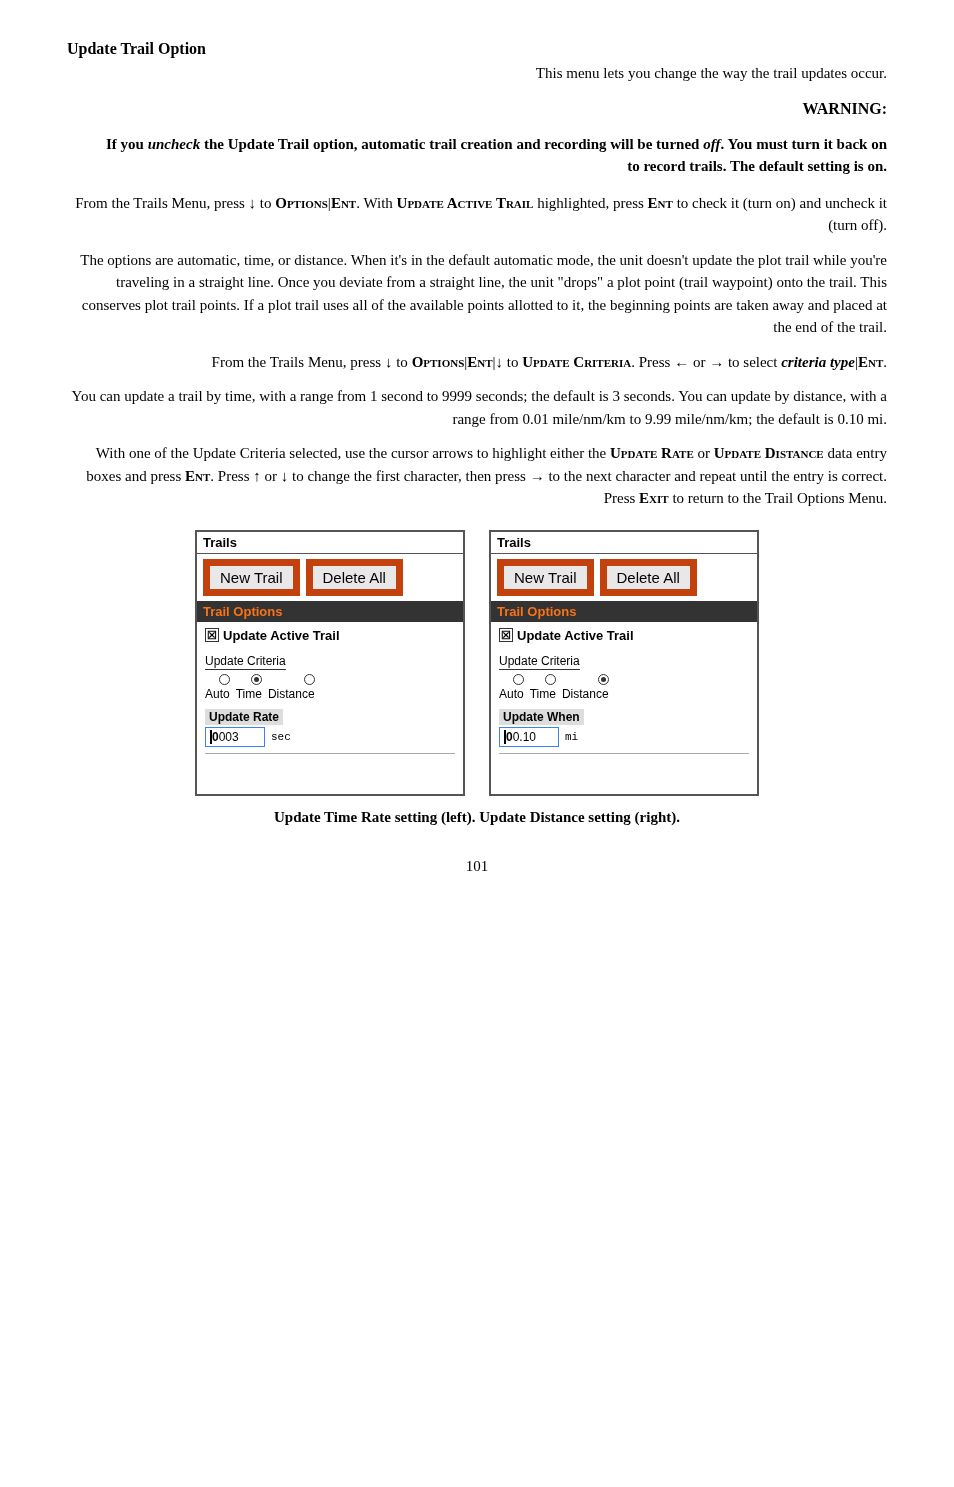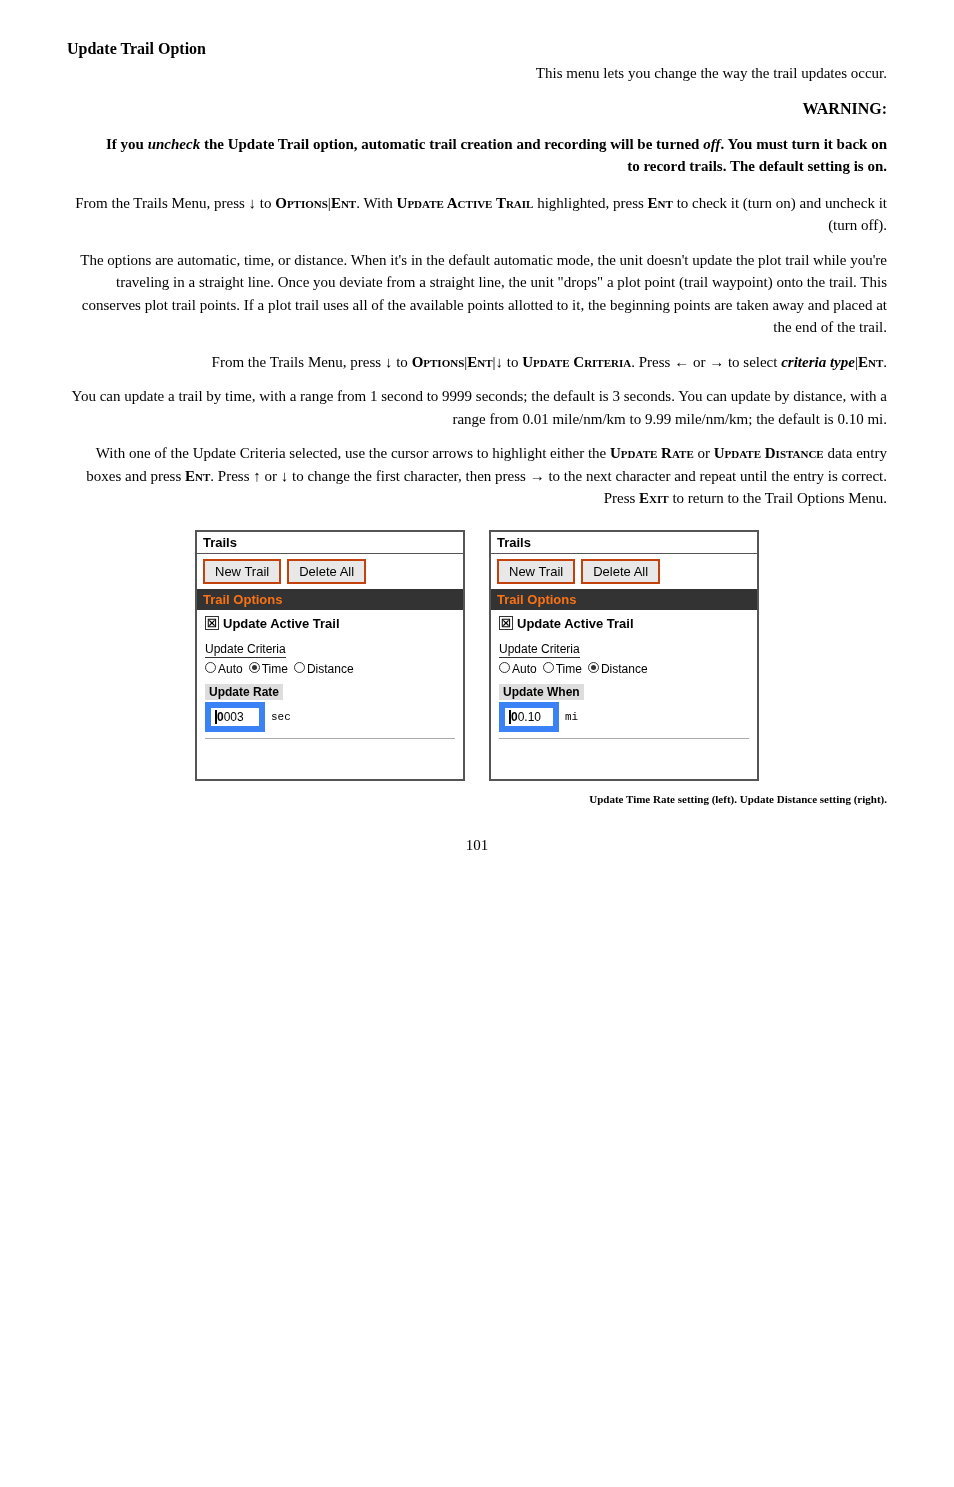--- a/index.html
+++ b/index.html
@@ -72,24 +72,24 @@
       padding: 3px 6px;
       font-weight: bold;
       font-size: 13px;
     }
     .panel-btn-row {
       display: flex;
       padding: 5px 6px;
       gap: 6px;
     }
     .panel-btn {
-      border: 2px solid #c2410c;
+      border: 7px solid #c2410c;
       background: #e8e8e8;
       padding: 3px 10px;
-      font-size: 13px;
+      font-size: 15px;
       cursor: pointer;
     }
     .panel-section-header {
       background: #333;
       color: #f97316;
       padding: 3px 6px;
       font-weight: bold;
       font-size: 13px;
     }
     .panel-body {
@@ -124,22 +124,23 @@
       display: inline-block;
     }
     .radio-row {
       display: flex;
       align-items: center;
       gap: 6px;
       font-size: 12px;
     }
     .radio-item {
       display: flex;
-      align-items: flex-start;
+      align-items: flex-end;
       gap: 2px;
+      flex-direction: column;
     }
     .radio-circle {
       width: 11px;
       height: 11px;
       border-radius: 50%;
       border: 1px solid #333;
       display: inline-flex;
       align-items: center;
       justify-content: center;
       flex-shrink: 0;
@@ -162,41 +163,41 @@
       padding: 1px 4px;
       margin-bottom: 2px;
       display: inline-block;
     }
     .field-value-row {
       display: flex;
       align-items: center;
       gap: 6px;
     }
     .field-value-box {
-      border: 6px solid #3b82f6;
+      border: 1px solid #3b82f6;
       padding: 2px 4px;
       font-size: 12px;
       min-width: 60px;
     }
     .field-value-box .cursor-char {
       font-weight: bold;
       border-left: 2px solid #000;
     }
     .field-unit {
       font-size: 11px;
       font-family: Liberation Mono, monospace;
     }
     .panel-footer {
       height: 35px;
       border-top: 1px solid #aaa;
       margin-top: 6px;
     }
     .figure-caption {
-      text-align: right;
-      font-size: 11px;
+      text-align: center;
+      font-size: 15px;
       font-weight: bold;
       margin-bottom: 20px;
     }
     .page-number {
       text-align: center;
       margin-top: 30px;
       font-size: 15px;
     }
   </style>
 </head>

